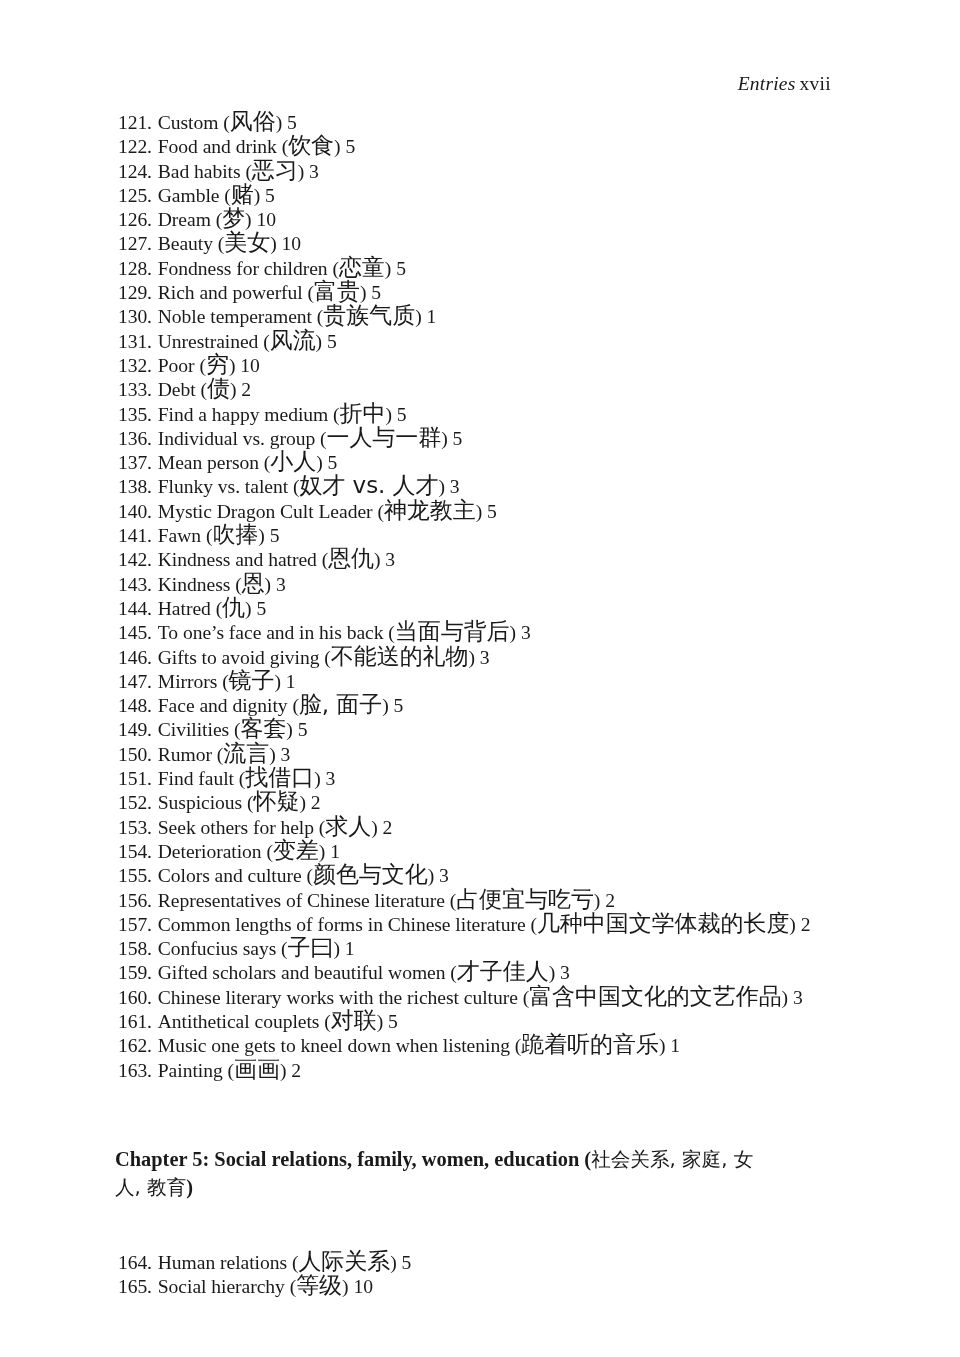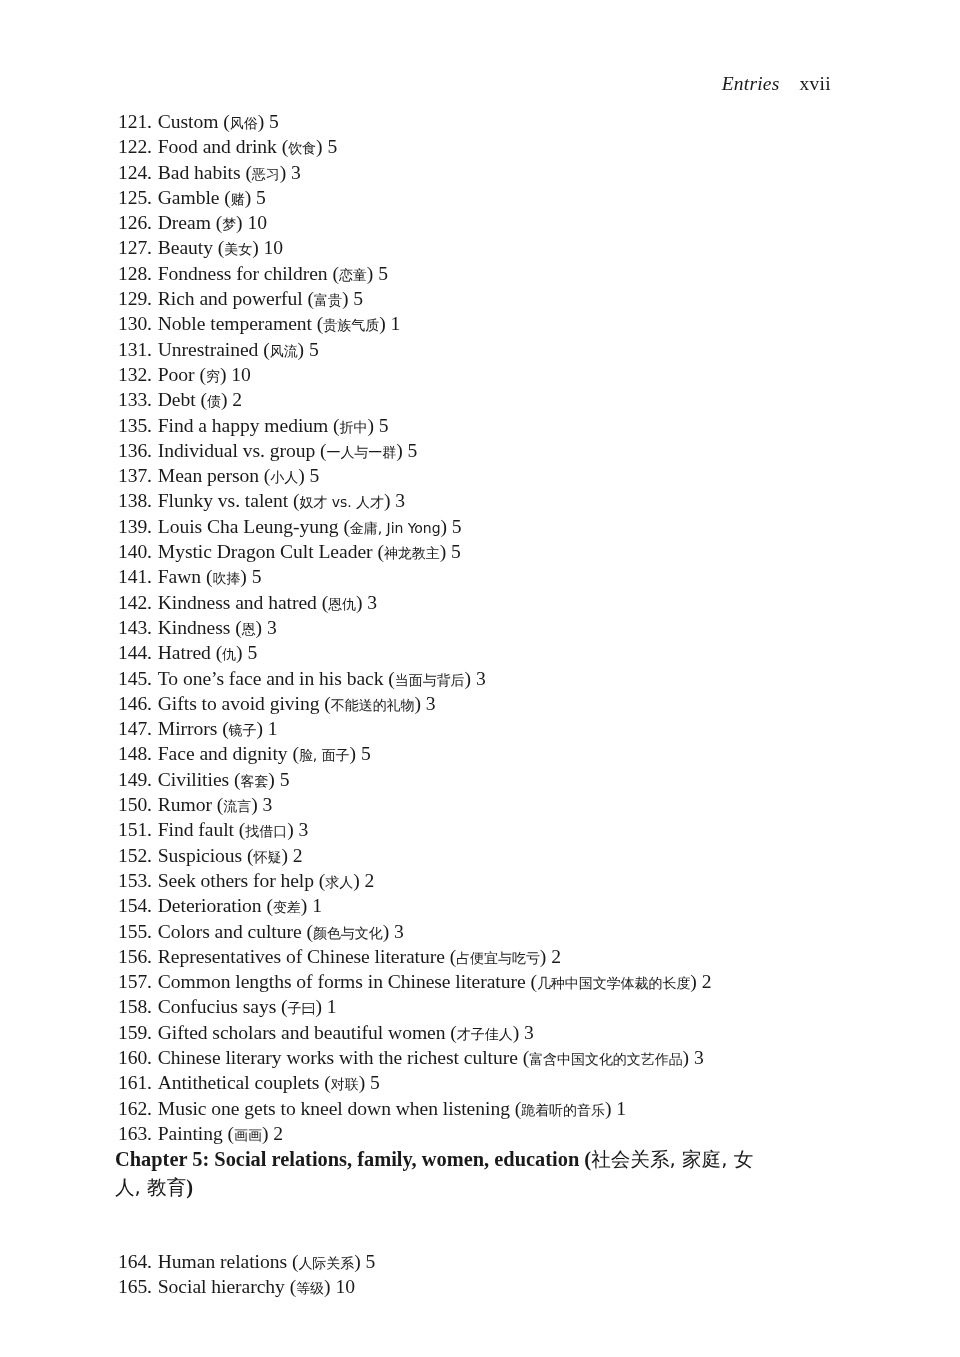--- a/index.html
+++ b/index.html
@@ -33,21 +33,21 @@
     line-height: 1;
     white-space: nowrap;
   }
   .running-head .rh-title {
     font-style: italic;
     letter-spacing: 0.2px;
     text-align: right;
   }
   .running-head .rh-folio {
     font-style: normal;
-    margin-left: 20px;
+    margin-left: 4px;
     letter-spacing: 0.3px;
   }
 
   
   .entry-list {
     position: absolute;
     top: 110px;
     left: 118px;
     width: 800px;
   }
@@ -58,21 +58,21 @@
     letter-spacing: -0.05px;
   }
   .entry-num {
     letter-spacing: -0.1px;
   }
   .entry-text {
     margin-left: 0.30em;
   }
   .cjk {
     font-family: "DejaVu Sans", "Liberation Sans", sans-serif;
-    font-size: 14px;
+    font-size: 23px;
   }
 
   
   .chapter-heading {
     position: absolute;
     top: 1146px;
     left: 115px;
     width: 640px;
     font-size: 20.4px;
     line-height: 26.5px;
@@ -111,21 +111,20 @@
       <div class="entry-line"><span class="entry-num">128.</span><span class="entry-text">Fondness for children</span><span> (</span><span class="cjk">恋童</span><span>)</span><span> 5</span></div>
       <div class="entry-line"><span class="entry-num">129.</span><span class="entry-text">Rich and powerful</span><span> (</span><span class="cjk">富贵</span><span>)</span><span> 5</span></div>
       <div class="entry-line"><span class="entry-num">130.</span><span class="entry-text">Noble temperament</span><span> (</span><span class="cjk">贵族气质</span><span>)</span><span> 1</span></div>
       <div class="entry-line"><span class="entry-num">131.</span><span class="entry-text">Unrestrained</span><span> (</span><span class="cjk">风流</span><span>)</span><span> 5</span></div>
       <div class="entry-line"><span class="entry-num">132.</span><span class="entry-text">Poor</span><span> (</span><span class="cjk">穷</span><span>)</span><span> 10</span></div>
       <div class="entry-line"><span class="entry-num">133.</span><span class="entry-text">Debt</span><span> (</span><span class="cjk">债</span><span>)</span><span> 2</span></div>
       <div class="entry-line"><span class="entry-num">135.</span><span class="entry-text">Find a happy medium</span><span> (</span><span class="cjk">折中</span><span>)</span><span> 5</span></div>
       <div class="entry-line"><span class="entry-num">136.</span><span class="entry-text">Individual vs. group</span><span> (</span><span class="cjk">一人与一群</span><span>)</span><span> 5</span></div>
       <div class="entry-line"><span class="entry-num">137.</span><span class="entry-text">Mean person</span><span> (</span><span class="cjk">小人</span><span>)</span><span> 5</span></div>
       <div class="entry-line"><span class="entry-num">138.</span><span class="entry-text">Flunky vs. talent</span><span> (</span><span class="cjk">奴才 vs. 人才</span><span>)</span><span> 3</span></div>
-      <div class="entry-line"><span class="entry-num">139.</span><span class="entry-text">Louis Cha Leung-yung</span><span> (</span><span class="cjk">金庸, Jin Yong</span><span>)</span><span> 5</span></div>
       <div class="entry-line"><span class="entry-num">140.</span><span class="entry-text">Mystic Dragon Cult Leader</span><span> (</span><span class="cjk">神龙教主</span><span>)</span><span> 5</span></div>
       <div class="entry-line"><span class="entry-num">141.</span><span class="entry-text">Fawn</span><span> (</span><span class="cjk">吹捧</span><span>)</span><span> 5</span></div>
       <div class="entry-line"><span class="entry-num">142.</span><span class="entry-text">Kindness and hatred</span><span> (</span><span class="cjk">恩仇</span><span>)</span><span> 3</span></div>
       <div class="entry-line"><span class="entry-num">143.</span><span class="entry-text">Kindness</span><span> (</span><span class="cjk">恩</span><span>)</span><span> 3</span></div>
       <div class="entry-line"><span class="entry-num">144.</span><span class="entry-text">Hatred</span><span> (</span><span class="cjk">仇</span><span>)</span><span> 5</span></div>
       <div class="entry-line"><span class="entry-num">145.</span><span class="entry-text">To one’s face and in his back</span><span> (</span><span class="cjk">当面与背后</span><span>)</span><span> 3</span></div>
       <div class="entry-line"><span class="entry-num">146.</span><span class="entry-text">Gifts to avoid giving</span><span> (</span><span class="cjk">不能送的礼物</span><span>)</span><span> 3</span></div>
       <div class="entry-line"><span class="entry-num">147.</span><span class="entry-text">Mirrors</span><span> (</span><span class="cjk">镜子</span><span>)</span><span> 1</span></div>
       <div class="entry-line"><span class="entry-num">148.</span><span class="entry-text">Face and dignity</span><span> (</span><span class="cjk">脸, 面子</span><span>)</span><span> 5</span></div>
       <div class="entry-line"><span class="entry-num">149.</span><span class="entry-text">Civilities</span><span> (</span><span class="cjk">客套</span><span>)</span><span> 5</span></div>

